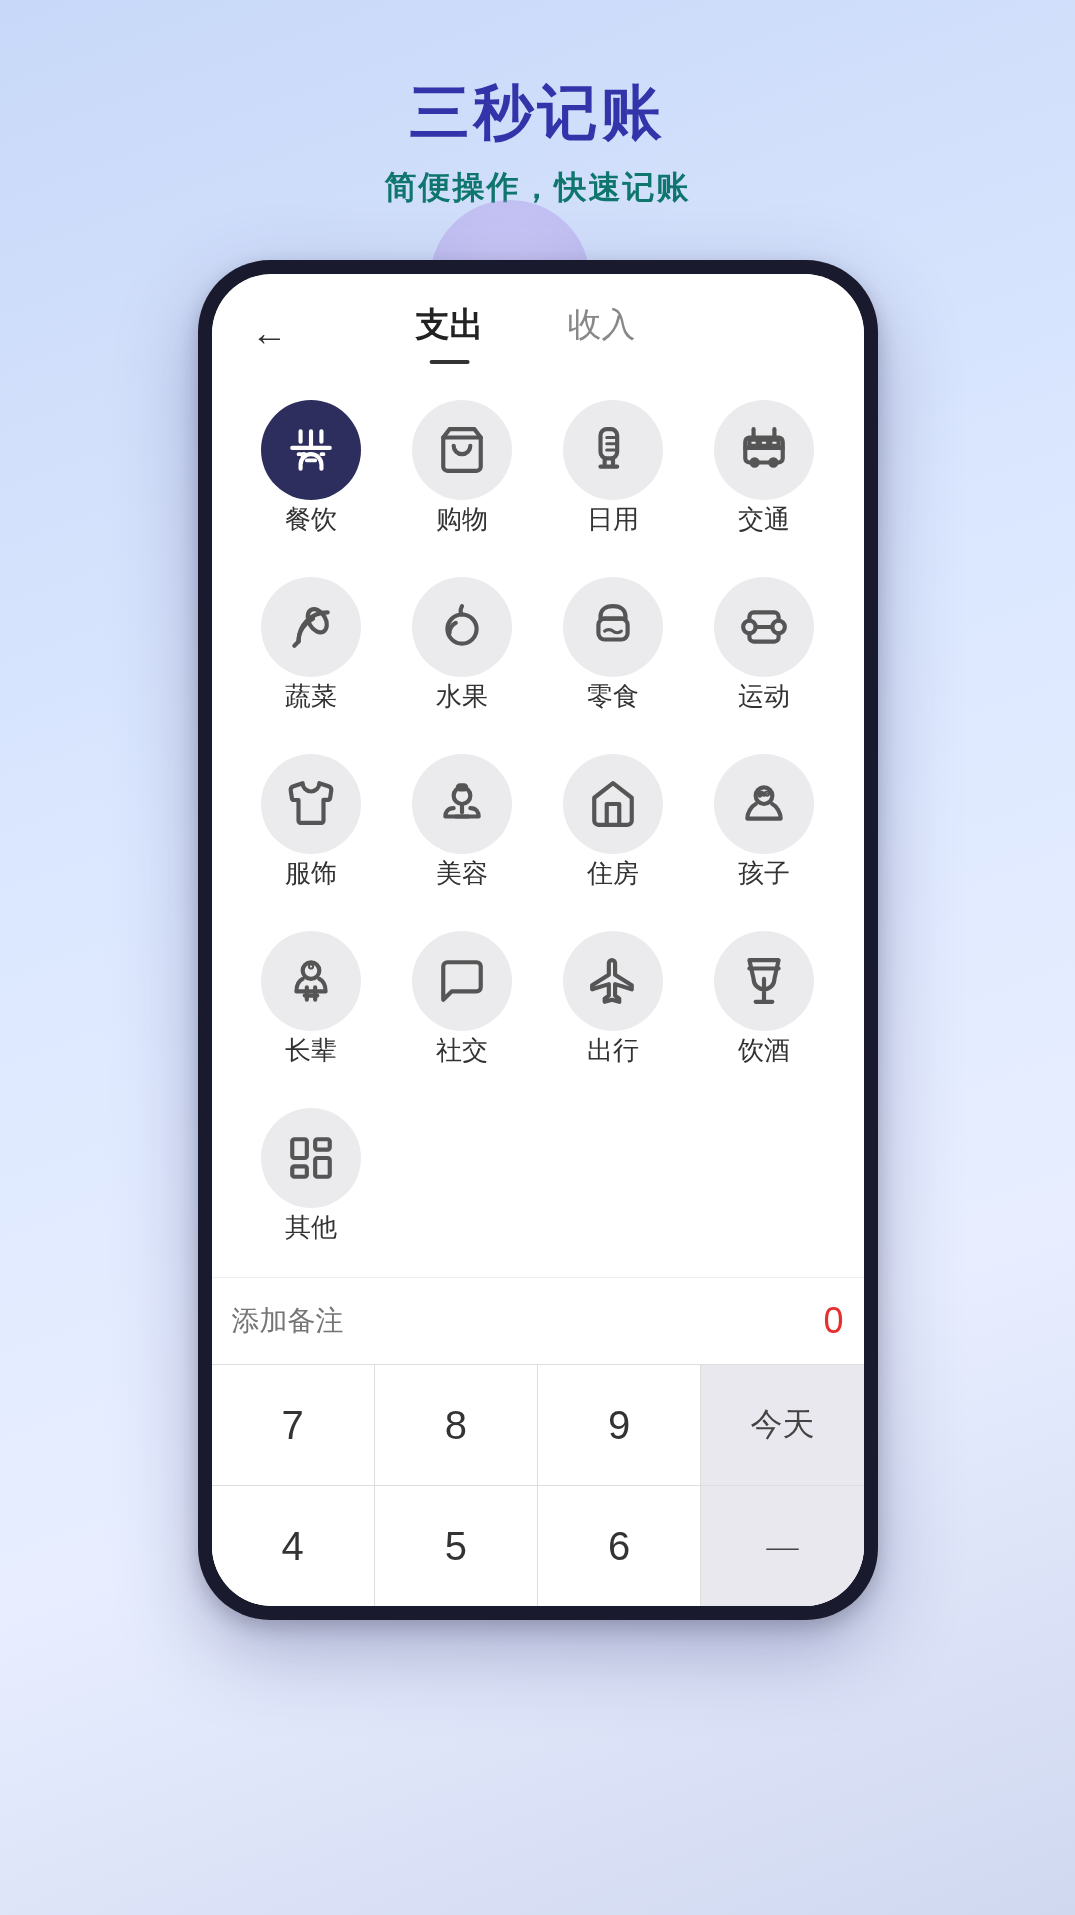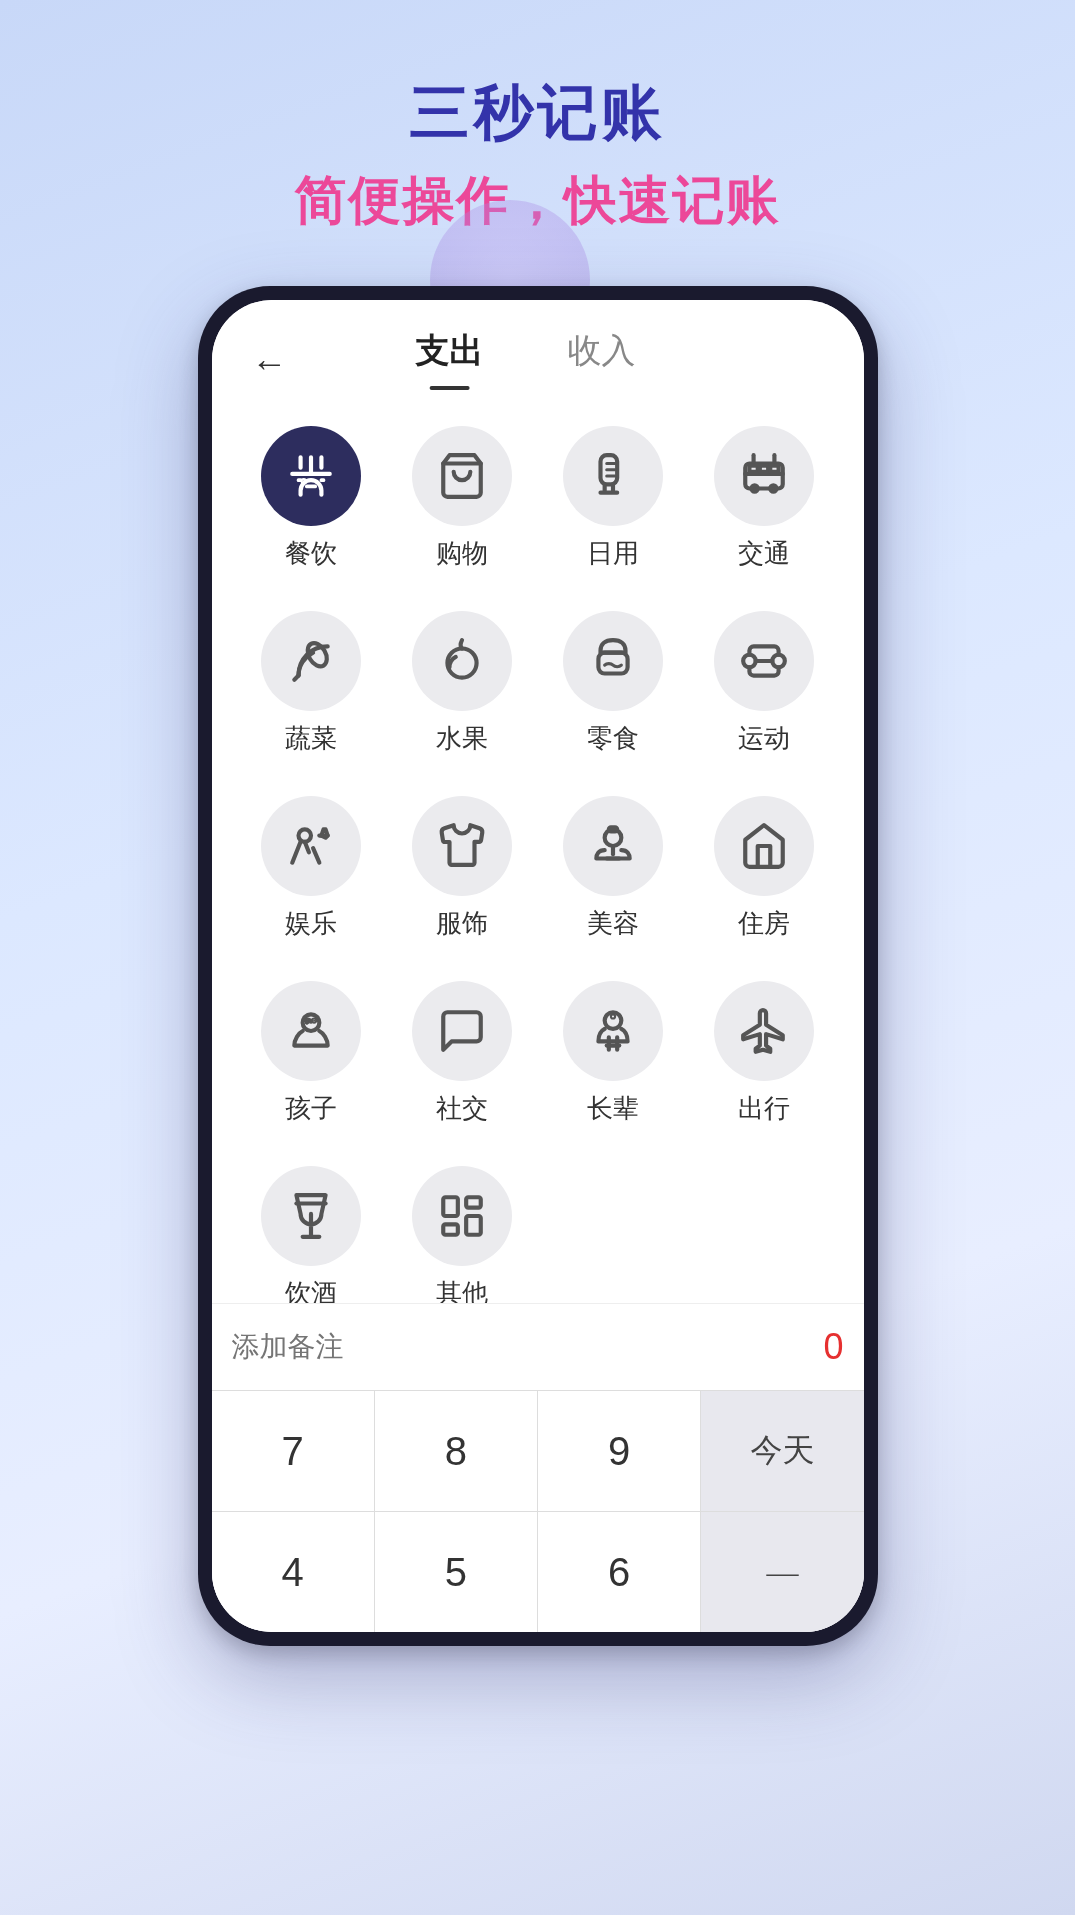--- a/index.html
+++ b/index.html
@@ -21,23 +21,23 @@
 
     .hero-title {
       font-size: 60px;
       font-weight: 900;
       color: #3333aa;
       letter-spacing: 4px;
       line-height: 1.1;
     }
 
     .hero-subtitle {
-      font-size: 52px;
+      font-size: 32px;
       font-weight: 700;
-      color: #ec4899;
+      color: #0f766e;
       margin-top: 20px;
       letter-spacing: 2px;
     }
 
     
     .blob {
       position: absolute;
       border-radius: 50%;
       opacity: 0.5;
     }
@@ -136,21 +136,21 @@
     .category-grid {
       display: grid;
       grid-template-columns: repeat(4, 1fr);
       gap: 8px 0;
     }
 
     .category-item {
       display: flex;
       flex-direction: column;
       align-items: center;
-      gap: 10px;
+      gap: 2px;
       padding: 16px 8px;
       cursor: pointer;
     }
 
     .cat-icon-wrap {
       width: 100px;
       height: 100px;
       border-radius: 50%;
       background: #ebebee;
       display: flex;
@@ -363,31 +363,20 @@
                 <circle cx="5" cy="12" r="3"></circle>
                 <circle cx="19" cy="12" r="3"></circle>
                 <line x1="8" y1="12" x2="16" y2="12"></line>
                 <path d="M5 9V7a2 2 0 012-2h10a2 2 0 012 2v2"></path>
                 <path d="M5 15v2a2 2 0 002 2h10a2 2 0 002-2v-2"></path>
               </svg>
             </div>
             <span class="cat-label">运动</span>
           </div>
 
-          <div class="category-item">
-            <div class="cat-icon-wrap">
-              <svg class="cat-svg" viewBox="0 0 24 24">
-                <circle cx="9" cy="7" r="3"></circle>
-                <path d="M7 10l-4 10M9 10l2 5M13 13l3 7"></path>
-                <path d="M19 4l1 3-1 1-2-1 1-3z"></path>
-                <line x1="16" y1="7" x2="20" y2="7"></line>
-              </svg>
-            </div>
-            <span class="cat-label">娱乐</span>
-          </div>
 
 
           <div class="category-item">
             <div class="cat-icon-wrap">
               <svg class="cat-svg" viewBox="0 0 24 24">
                 <path d="M20.38 3.46L16 2a4 4 0 01-8 0L3.62 3.46a2 2 0 00-1.34 2.23l.58 3.57a1 1 0 001 .83H6v10a1 1 0 001 1h10a1 1 0 001-1V10h2.15a1 1 0 001-.83l.58-3.57a2 2 0 00-1.35-2.14z"></path>
               </svg>
             </div>
             <span class="cat-label">服饰</span>
           </div>
@@ -425,37 +414,37 @@
                 <circle cx="10.5" cy="7" r="0.5" fill="#555"></circle>
                 <circle cx="13.5" cy="7" r="0.5" fill="#555"></circle>
               </svg>
             </div>
             <span class="cat-label">孩子</span>
           </div>
 
           <div class="category-item">
             <div class="cat-icon-wrap">
               <svg class="cat-svg" viewBox="0 0 24 24">
-                <path d="M21 15a2 2 0 01-2 2H7l-4 4V5a2 2 0 012-2h14a2 2 0 012 2z"></path>
-              </svg>
-            </div>
-            <span class="cat-label">社交</span>
-          </div>
-
-          <div class="category-item">
-            <div class="cat-icon-wrap">
-              <svg class="cat-svg" viewBox="0 0 24 24">
                 <circle cx="12" cy="7" r="4"></circle>
                 <path d="M8 11c-2 1-3 3-3 6h14c0-3-1-5-3-6"></path>
                 <path d="M10 15v6M14 15v6"></path>
                 <path d="M9 19h6"></path>
                 <circle cx="12" cy="5" r="1" fill="none" stroke-width="1"></circle>
               </svg>
             </div>
             <span class="cat-label">长辈</span>
+          </div>
+
+          <div class="category-item">
+            <div class="cat-icon-wrap">
+              <svg class="cat-svg" viewBox="0 0 24 24">
+                <path d="M21 15a2 2 0 01-2 2H7l-4 4V5a2 2 0 012-2h14a2 2 0 012 2z"></path>
+              </svg>
+            </div>
+            <span class="cat-label">社交</span>
           </div>
 
           <div class="category-item">
             <div class="cat-icon-wrap">
               <svg class="cat-svg" viewBox="0 0 24 24">
                 <path d="M21 16v-2l-8-5V3.5a1.5 1.5 0 00-3 0V9l-8 5v2l8-2.5V19l-2 1.5V22l3.5-1 3.5 1v-1.5L13 19v-5.5l8 2.5z"></path>
               </svg>
             </div>
             <span class="cat-label">出行</span>
           </div>

